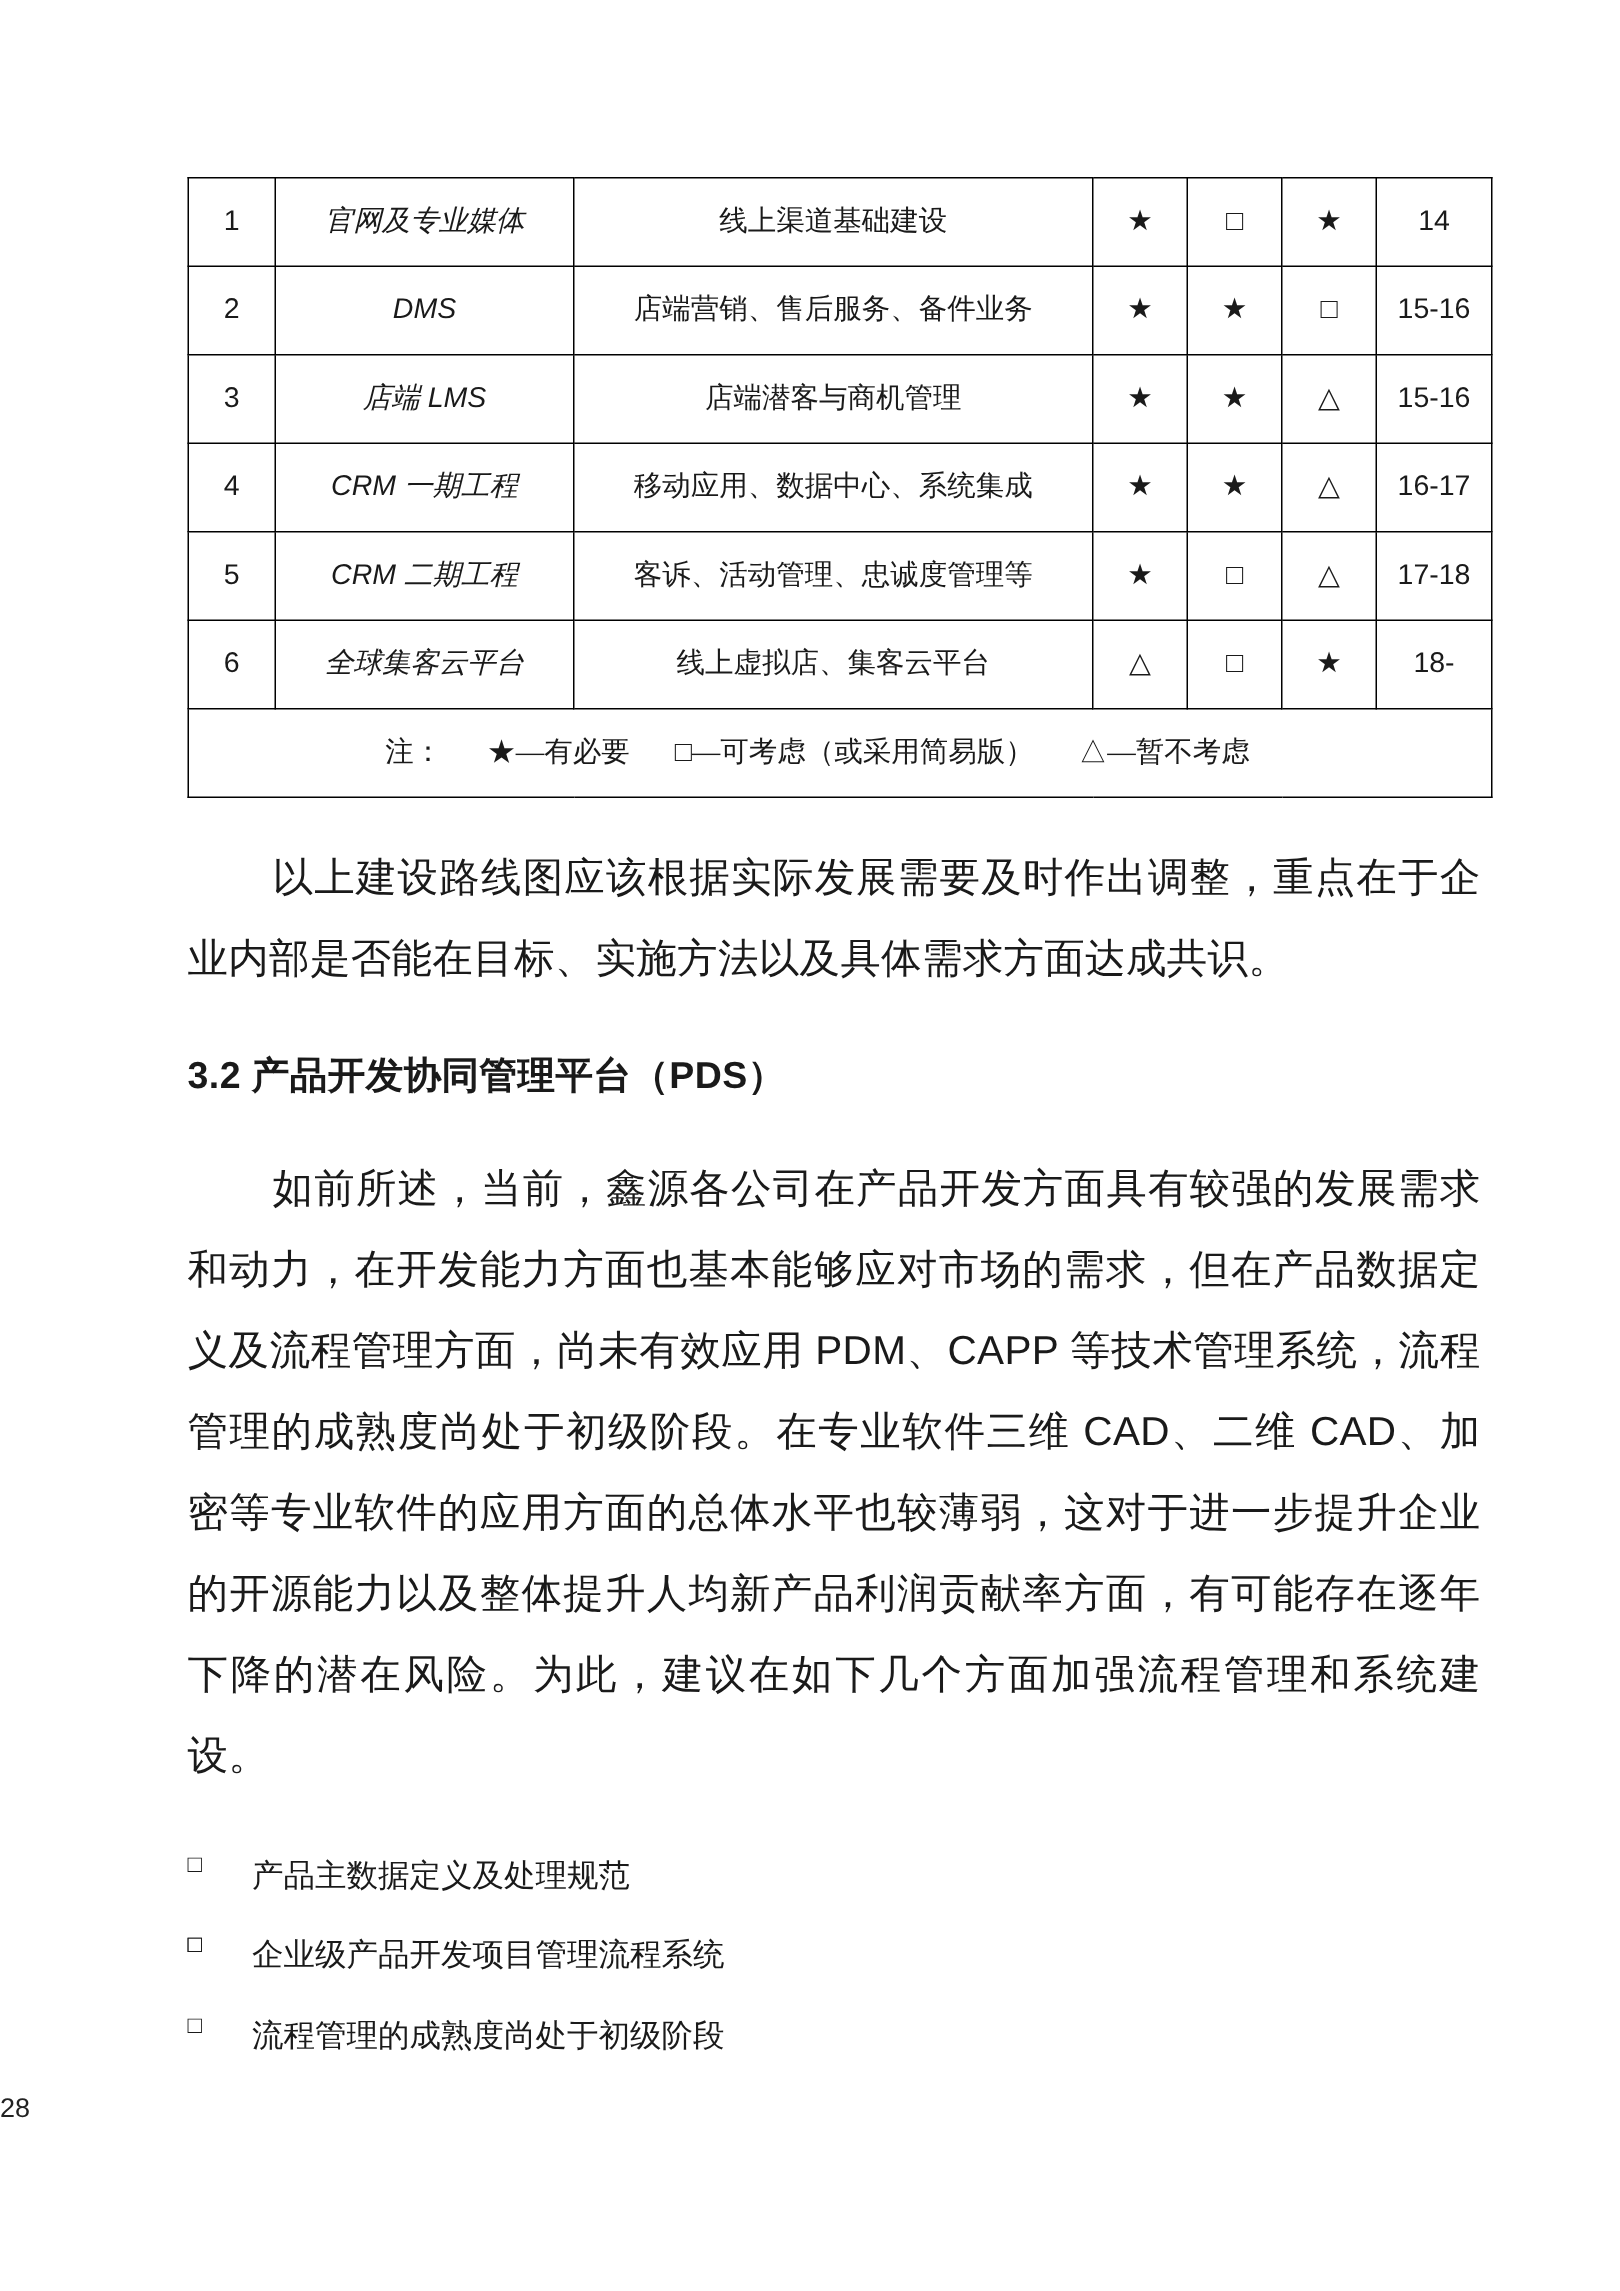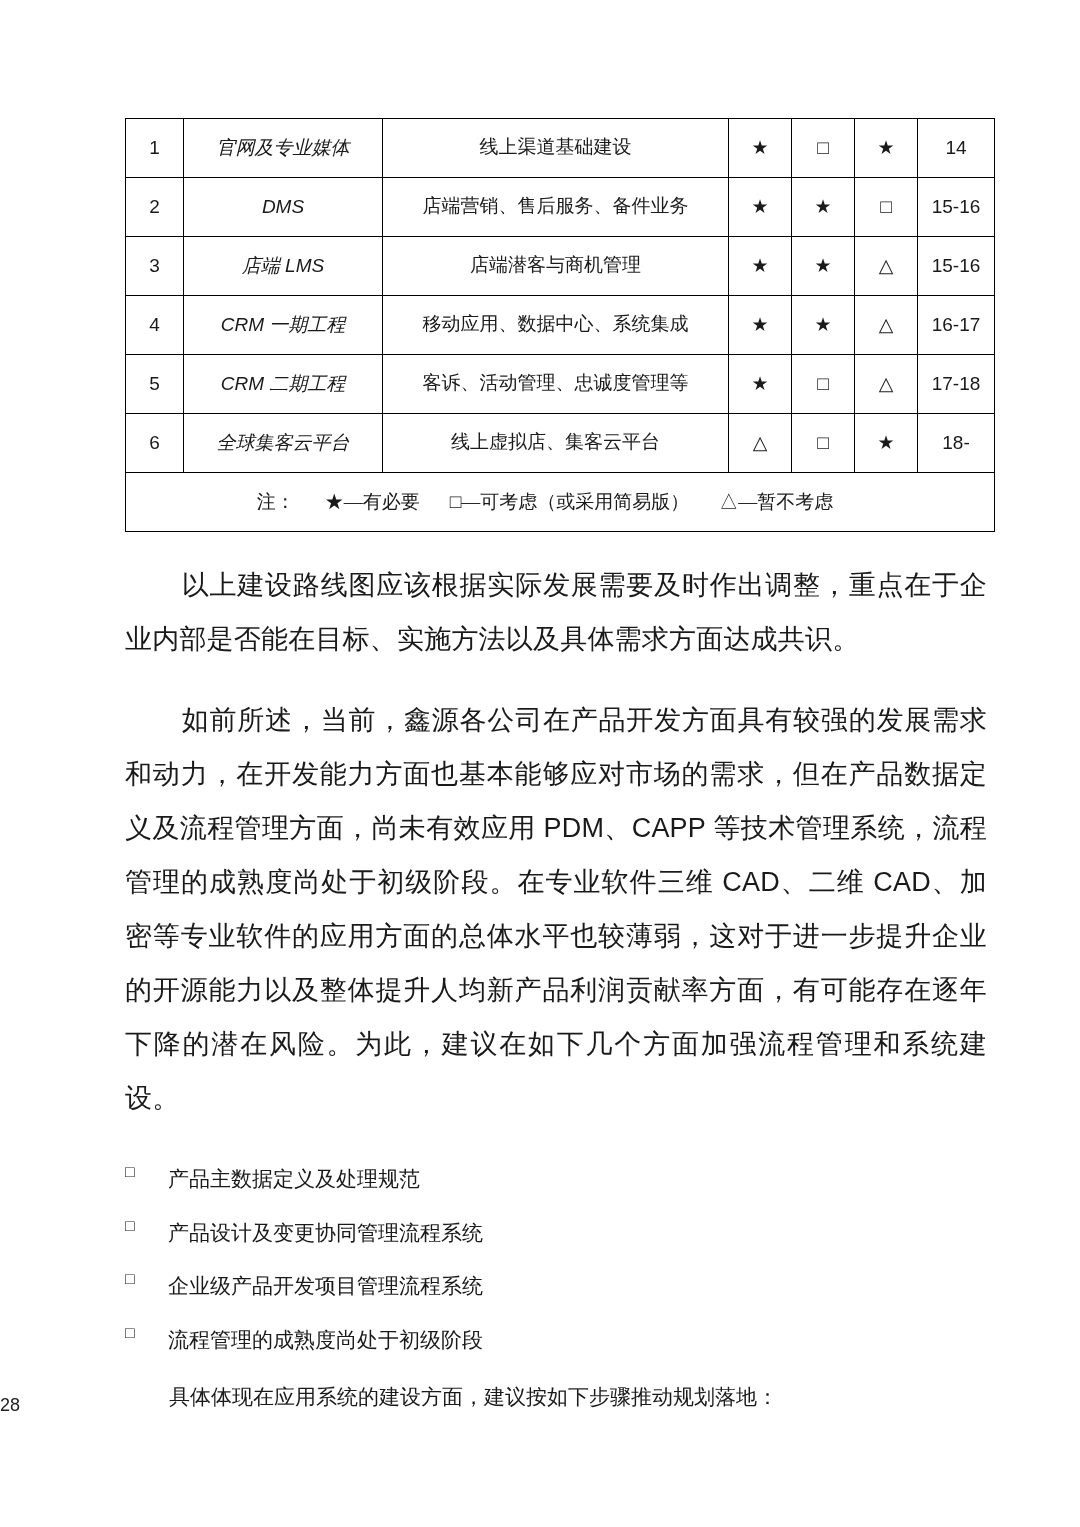--- a/index.html
+++ b/index.html
@@ -188,39 +188,38 @@
             <span class="note-inner">
               <span class="note-seg">注：</span><span class="note-seg">★—有必要</span><span class="note-seg">□—可考虑（或采用简易版）</span><span class="note-seg">△—暂不考虑</span>
             </span>
           </td>
         </tr>
       </tbody>
     </table>
 
     <p class="para indent">以上建设路线图应该根据实际发展需要及时作出调整，重点在于企业内部是否能在目标、实施方法以及具体需求方面达成共识。</p>
 
+    <h2 class="heading">3.2 产品开发协同管理平台（PDS）</h2>
 
     <p class="para indent">如前所述，当前，鑫源各公司在产品开发方面具有较强的发展需求和动力，在开发能力方面也基本能够应对市场的需求，但在产品数据定义及流程管理方面，尚未有效应用 PDM、CAPP 等技术管理系统，流程管理的成熟度尚处于初级阶段。在专业软件三维 CAD、二维 CAD、加密等专业软件的应用方面的总体水平也较薄弱，这对于进一步提升企业的开源能力以及整体提升人均新产品利润贡献率方面，有可能存在逐年下降的潜在风险。为此，建议在如下几个方面加强流程管理和系统建设。</p>
 
     <ul class="bullets">
       <li>
         <span class="bullet-glyph">□</span>
         <span class="bullet-text">产品主数据定义及处理规范</span>
       </li>
       <li>
         <span class="bullet-glyph">□</span>
-        <span class="bullet-text">产品设计及变更协同管理流程系统</span>
       </li>
       <li>
         <span class="bullet-glyph">□</span>
         <span class="bullet-text">企业级产品开发项目管理流程系统</span>
       </li>
       <li>
         <span class="bullet-glyph">□</span>
         <span class="bullet-text">流程管理的成熟度尚处于初级阶段</span>
       </li>
     </ul>
 
-    <p class="closing">具体体现在应用系统的建设方面，建议按如下步骤推动规划落地：</p>
   </div>
 
   <div class="pagenum">28</div>
 </div>
 
 </body></html>

